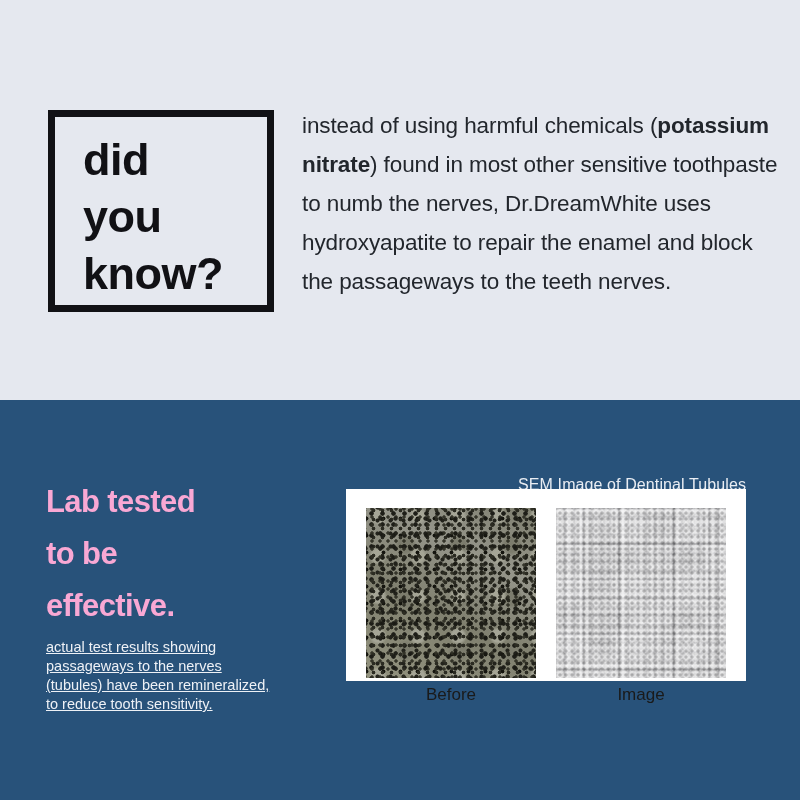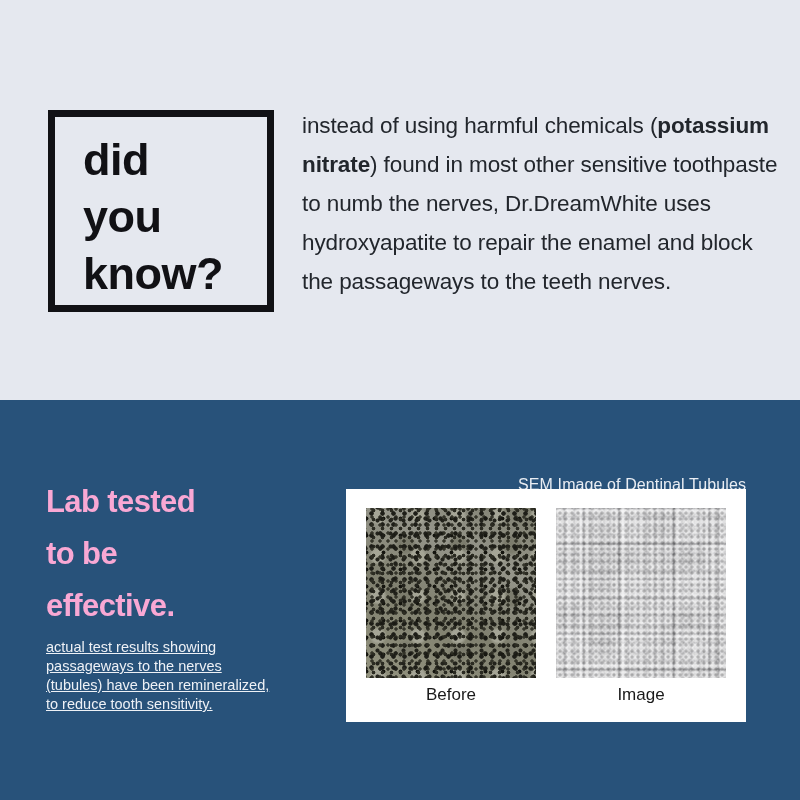--- a/index.html
+++ b/index.html
@@ -113,21 +113,21 @@
     color: #e9edf3;
     letter-spacing: 0.1px;
     margin-top: 14px;
   }
 
   .sem-card {
     position: absolute;
     left: 346px;
     top: 89px;
     width: 400px;
-    height: 233px;
+    height: 192px;
     background: #ffffff;
   }
 
   .sem-pair {
     position: absolute;
     left: 20px;
     top: 19px;
     width: 360px;
     height: 170px;
     display: flex;

